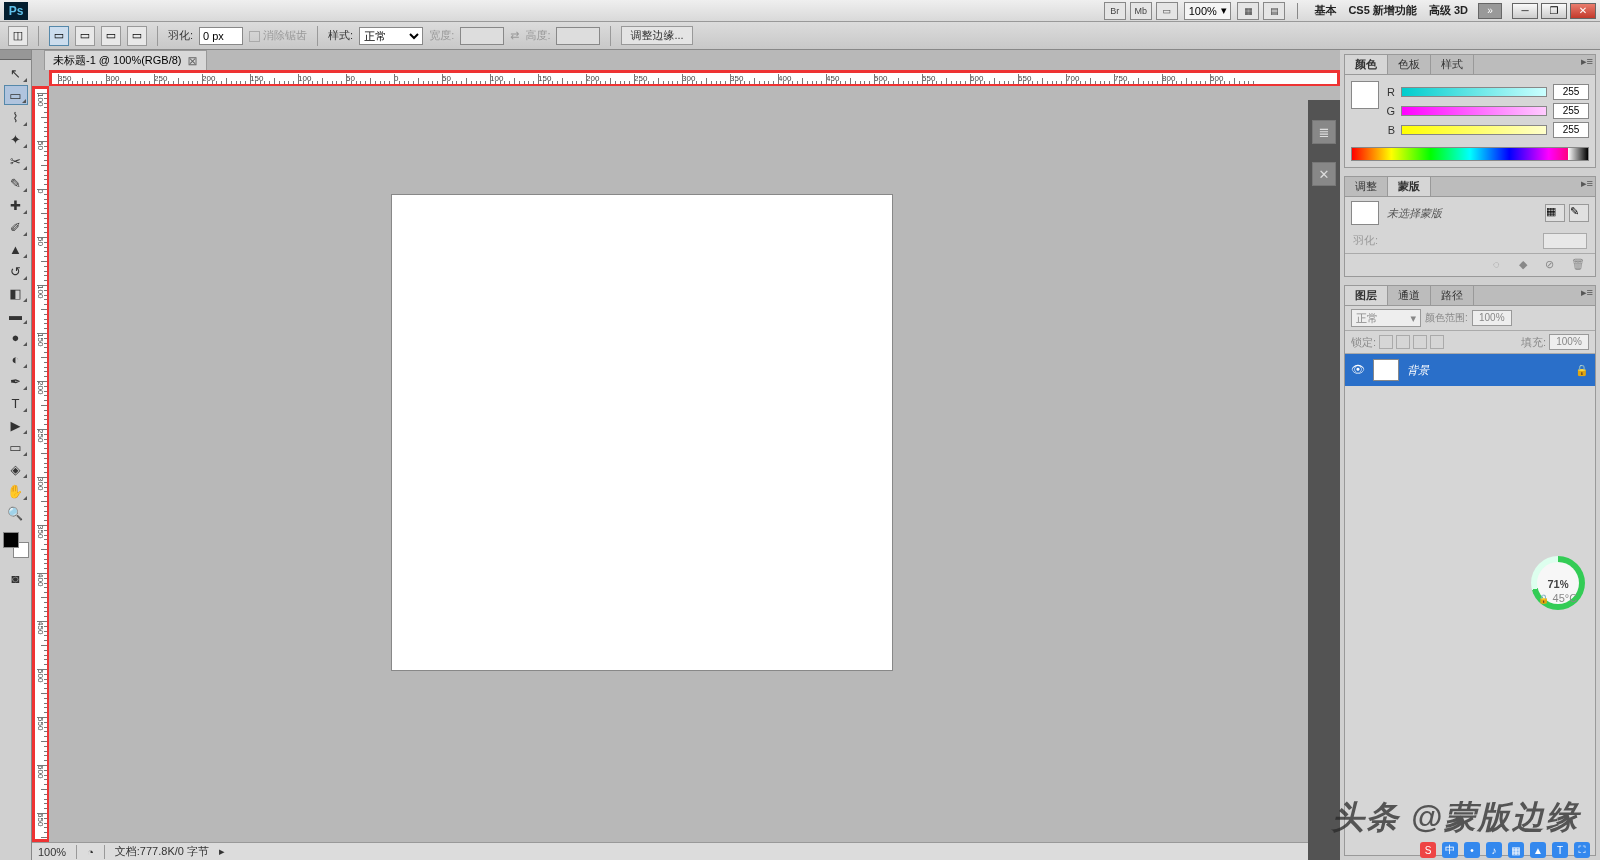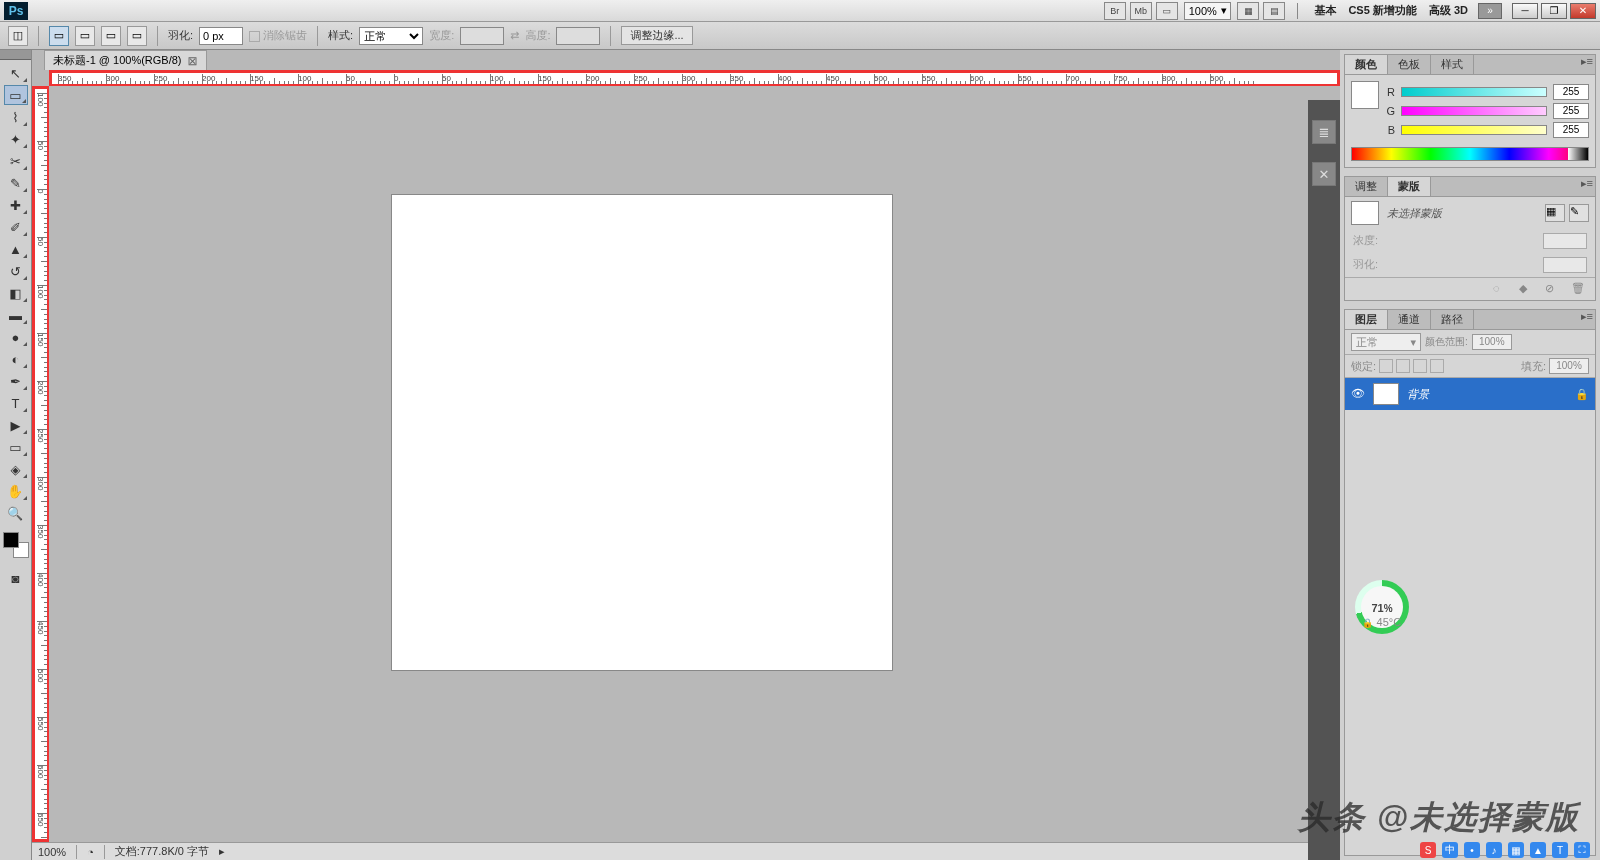--- a/index.html
+++ b/index.html
@@ -73,21 +73,21 @@
 .layer-sel{border:1px solid #999;background:#eee;padding:0 4px;height:18px;display:flex;align-items:center;flex:0 0 70px;color:#888}
 .layer-olbl{color:#888;font-size:10px}
 .layer-oval{width:40px;border:1px solid #999;background:#eee;height:16px;text-align:center;font-size:10px;line-height:14px;color:#888}
 .layer-lock{display:flex;align-items:center;gap:3px;padding:3px 6px;border-bottom:1px solid #aaa;color:#888;font-size:10px}
 .lock-ic{width:14px;height:14px;border:1px solid #aaa}
 .layer-item{display:flex;align-items:center;height:32px;background:#2a6fc9;color:#fff;padding:0 6px;gap:8px}
 .layer-eye{width:14px;height:14px;color:#fff}
 .layer-thumb{width:26px;height:22px;background:#fff;border:1px solid #888}
 .layer-lockic{margin-left:auto;font-size:11px}
 .layer-empty{height:160px;background:#d6d6d6}
-.perf{display:flex;flex-direction:column;align-items:flex-start;padding:10px}
+.perf{display:flex;flex-direction:column;align-items:flex-end;padding:10px}
 .perf-ring{width:54px;height:54px;border-radius:50%;background:conic-gradient(#3c5 0 71%, #dfe 0);display:flex;align-items:center;justify-content:center;position:relative}
 .perf-ring::before{content:"";position:absolute;width:42px;height:42px;background:#f7f7f7;border-radius:50%}
 .perf-txt{position:relative;font-size:14px;color:#444;font-weight:bold}
 .perf-sub{font-size:9px;color:#888;position:absolute;bottom:6px}
 .watermark{position:absolute;right:20px;bottom:20px;font-size:32px;font-weight:bold;color:rgba(40,40,40,.75);font-style:italic;letter-spacing:2px;z-index:50}
 .taskbar-ic{position:absolute;right:10px;bottom:2px;display:flex;gap:6px;z-index:51}
 .tb-i{width:16px;height:16px;border-radius:3px;color:#fff;font-size:10px;display:flex;align-items:center;justify-content:center}
 select{font-size:11px;height:18px;border:1px solid #888;background:#fff}
 .collapse-btn{width:24px;height:16px;background:#999;border:1px solid #666;display:flex;align-items:center;justify-content:center;color:#fff;font-size:10px;margin:0 4px}
 </style>
@@ -689,24 +689,20 @@
       <div class="mask-body">
         <div class="mask-row">
           <div class="mask-thumb"></div>
           <span class="mask-txt">未选择蒙版</span>
           <div class="mask-btns">
             <div class="mask-btn">▦</div>
             <div class="mask-btn">✎</div>
           </div>
         </div>
         <div class="mask-label-row">
-            <span>浓度:</span>
-            <div class="mask-inp"></div>
-          </div>
-        <div class="mask-label-row">
             <span>羽化:</span>
             <div class="mask-inp"></div>
           </div>
         <div class="mask-foot">
           <span class="mask-ficon">◌</span>
           <span class="mask-ficon">◆</span>
           <span class="mask-ficon">⊘</span>
           <span class="mask-ficon">🗑</span>
         </div>
       </div>
@@ -746,21 +742,21 @@
       <div class="perf">
         <div class="perf-ring">
           <span class="perf-txt"><span>71</span><span style="font-size:10px">%</span></span>
           <span class="perf-sub">🔒 <span>45°C</span></span>
         </div>
       </div>
     </div>
   </div>
 </div>
 
-<div class="watermark">头条 @未选择蒙版</div>
+<div class="watermark">头条 @蒙版边缘</div>
 <div class="taskbar-ic">
   <div class="tb-i" style="background:#e44">S</div>
   <div class="tb-i" style="background:#38e">中</div>
   <div class="tb-i" style="background:#38e">•</div>
   <div class="tb-i" style="background:#38e">♪</div>
   <div class="tb-i" style="background:#38e">▦</div>
   <div class="tb-i" style="background:#38e">▲</div>
   <div class="tb-i" style="background:#38e">T</div>
   <div class="tb-i" style="background:#38e">⛶</div>
 </div>

